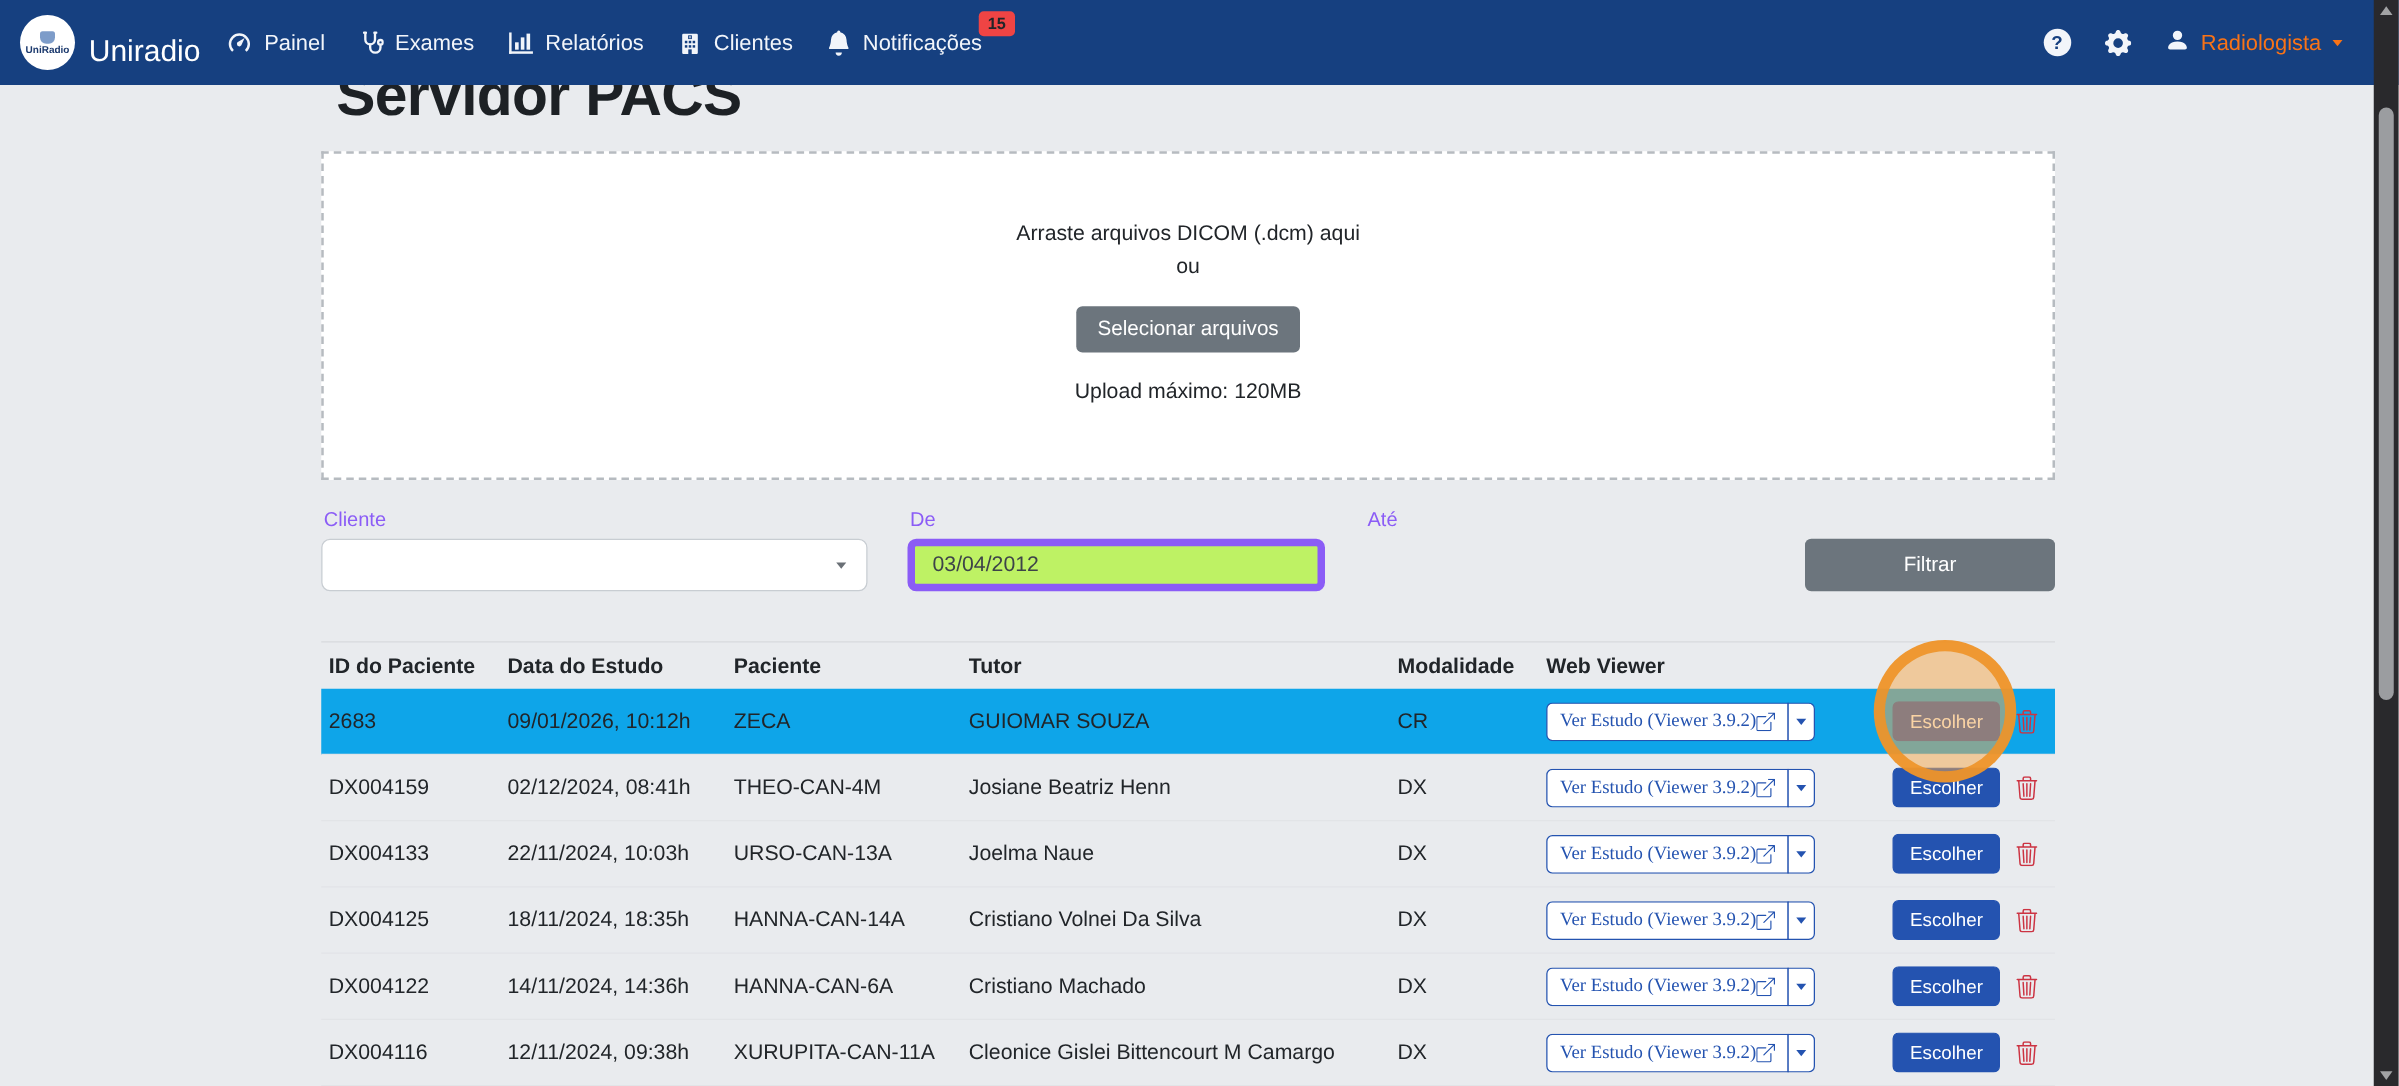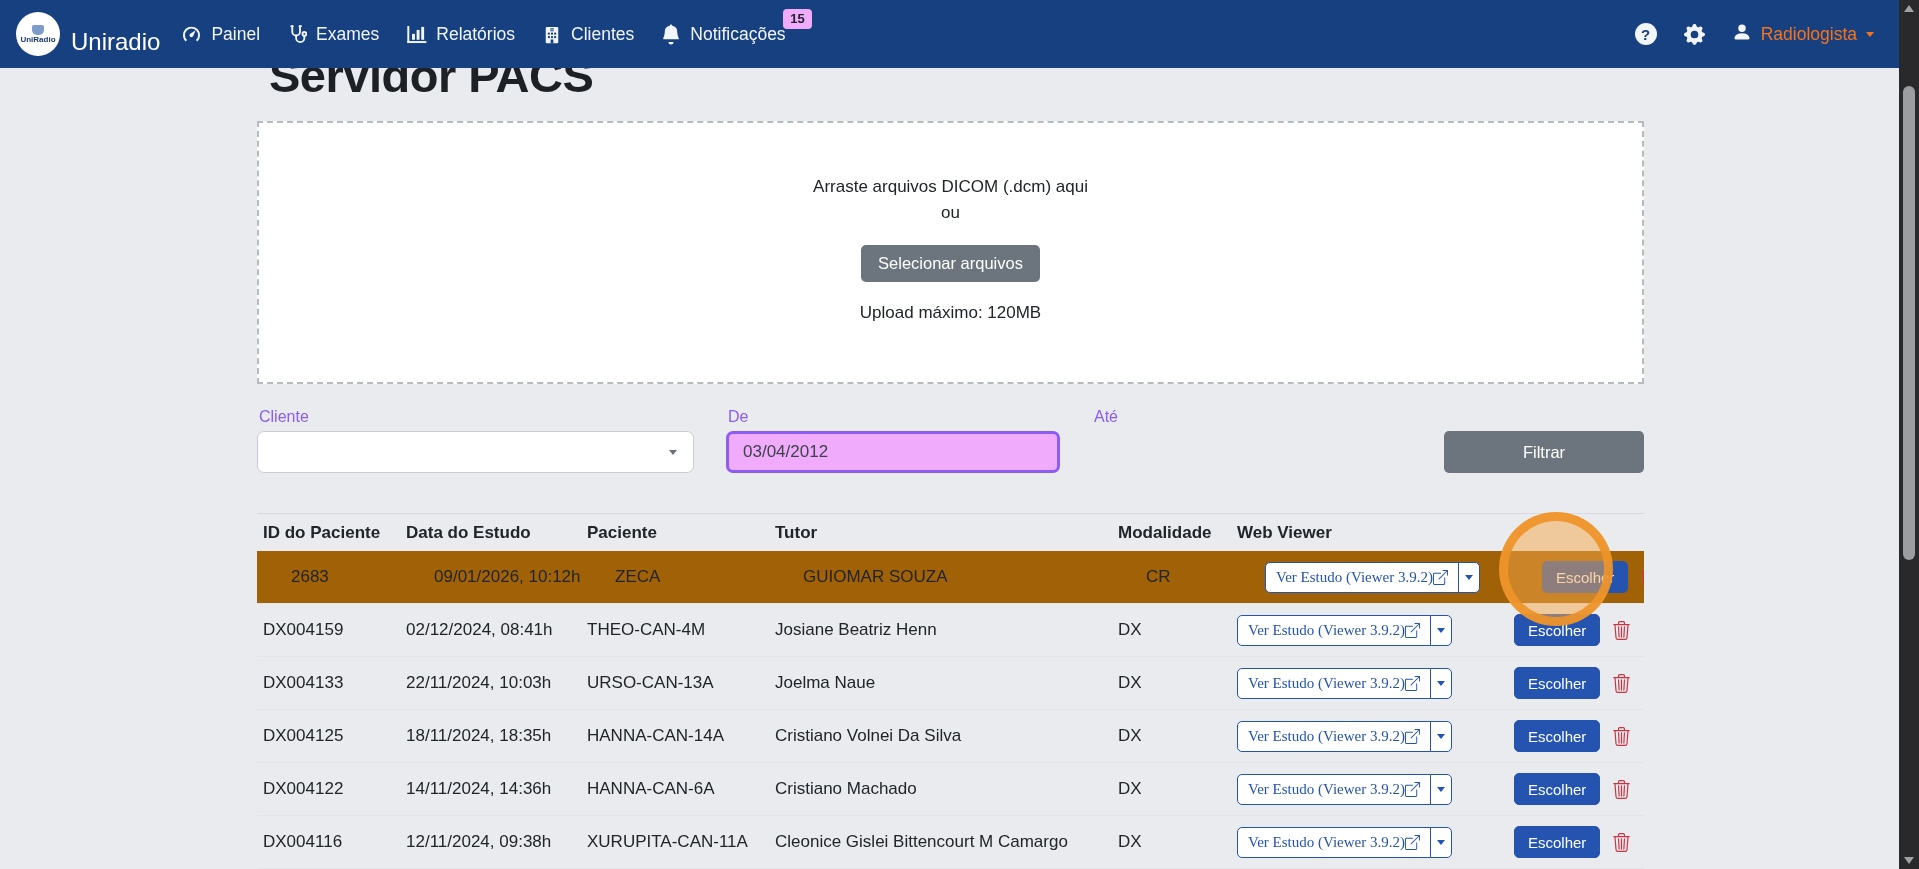--- a/index.html
+++ b/index.html
@@ -11,21 +11,21 @@
             display:flex; align-items:center; padding:0 45px 0 16px; z-index:20; }
   .brand { display:flex; align-items:flex-end; gap:11px; cursor:pointer; }
   .logo { width:44px; height:44px; background:#fff; border-radius:50%; display:flex; flex-direction:column;
           align-items:center; justify-content:center; gap:1px; }
   .logo-shape { width:12px; height:10px; background:#7d9cc9; border-radius:2px 2px 5px 5px; }
   .logo-text { font-size:8px; font-weight:bold; color:#1c3a6e; line-height:1; }
   .brand-name { color:#fff; font-size:24px; }
   .nav-items { display:flex; align-items:center; gap:27px; margin-left:21px; }
   .nav-item { display:flex; align-items:center; gap:9px; color:#f2f5fa; font-size:17.5px; cursor:pointer; position:relative; }
   .nav-item svg { display:block; }
-  .nav-badge { position:absolute; top:-15px; right:-26px; background:#f0abfc; color:#212529;
+  .nav-badge { position:absolute; top:-15px; right:-26px; background:#ef4444; color:#212529;
                font-size:13px; font-weight:bold; padding:2px 7px; border-radius:4px; line-height:1.25; }
   .nav-right { margin-left:auto; display:flex; align-items:center; gap:27px; }
   .help-circle { width:22px; height:22px; border-radius:50%; background:#f2f5fa; color:#164080;
                  font-size:15px; font-weight:bold; display:flex; align-items:center; justify-content:center; cursor:pointer; }
   .nav-icon-btn { cursor:pointer; display:flex; align-items:center; }
   .user-menu { display:flex; align-items:center; gap:9px; color:#f97316; font-size:17.5px; cursor:pointer; }
   .caret-down { width:0; height:0; border-left:4.5px solid transparent; border-right:4.5px solid transparent;
                 border-top:5px solid currentColor; display:inline-block; }
 
   
@@ -42,30 +42,30 @@
   .dz-btn { margin-top:19px; padding:9px 17px; }
   .dz-line3 { margin-top:21px; }
 
   
   .filters { position:absolute; left:257px; top:405px; width:1387px; height:70px; }
   .fgroup { position:absolute; top:0; }
   .fgroup label { display:block; font-size:16px; color:#8b5cf6; margin:3px 0 5px 2px; }
   .select { width:100%; height:42px; background:#fff; border:1px solid #c8cdd2; border-radius:7px;
             position:relative; cursor:pointer; }
   .select .caret-down { position:absolute; right:16px; top:18px; color:#6a7076; }
-  .tinput { width:100%; height:42px; background:#f0abfc; border:3px solid #8b5cf6; border-radius:7px;
+  .tinput { width:100%; height:42px; background:#bef264; border:6px solid #8b5cf6; border-radius:7px;
             padding:0 14px; font-size:17px; color:#3d4349; font-family:"Liberation Sans", sans-serif; }
   .filtrar { position:absolute; left:1187px; top:26px; width:200px; height:42px; }
 
   
   .table { position:absolute; left:257px; top:513px; width:1387px; }
   .thead, .trow { display:grid; grid-template-columns:143px 181px 188px 343px 119px 277px 1fr; align-items:center; }
   .thead { height:38px; border-top:1px solid #d7dadd; font-weight:bold; font-size:17px; }
   .trow { height:53px; border-bottom:1px solid #e2e4e7; font-size:17px; }
-  .trow.highlight { background:#a16207;padding-left:28px; }
+  .trow.highlight { background:#0ea5e9; }
   .cell { padding-left:6px; white-space:nowrap; overflow:hidden; }
   .splitbtn { display:inline-flex; height:31px; }
   .viewer-btn { background:#fff; border:1px solid #2453b0; color:#2453b0; font-size:15px;
                 font-family:Liberation Serif, serif; border-radius:5px 0 0 5px; padding:0 10px;
                 display:flex; align-items:center; gap:0; cursor:pointer; }
   .viewer-caret { background:#fff; border:1px solid #2453b0; border-left-width:1px; margin-left:-1px;
                   color:#2453b0; width:22px; border-radius:0 5px 5px 0; cursor:pointer;
                   display:flex; align-items:center; justify-content:center; }
   .actions { display:flex; align-items:center; gap:12px; }
   .choose-btn { background:#2453b0; color:#fff; border:1px solid #2453b0; border-radius:5px;

